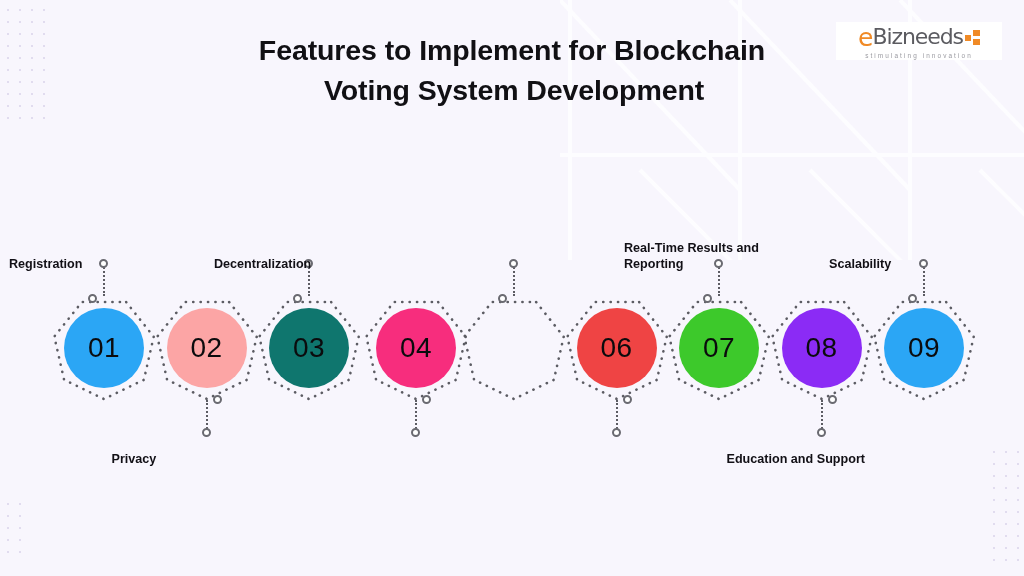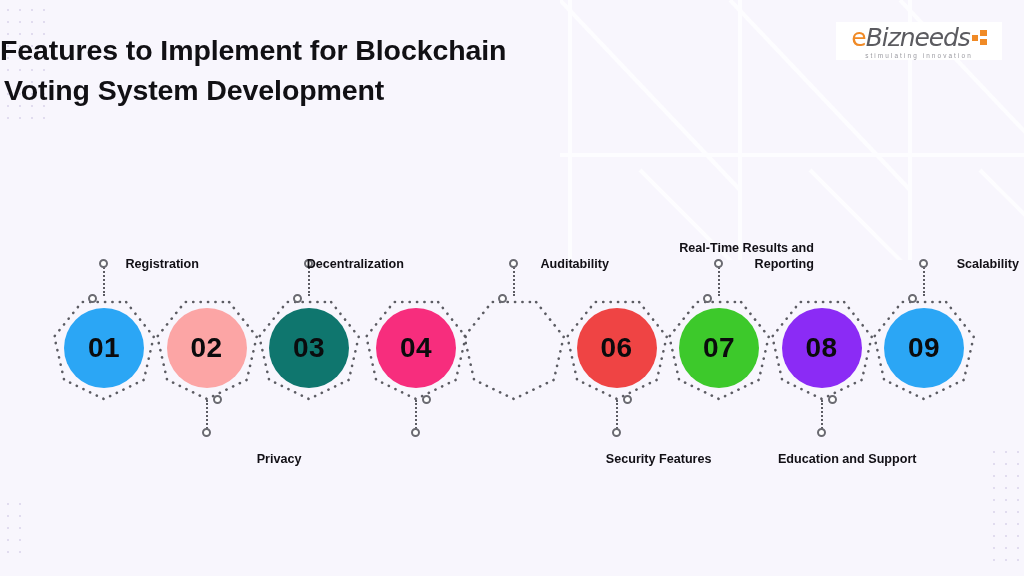--- a/index.html
+++ b/index.html
@@ -49,21 +49,21 @@
   .dotgrid.tl { left: 2px;   top: 4px;    width: 46px; height: 122px; }
   .dotgrid.bl { left: 2px;   top: 498px;  width: 28px; height: 60px; }
   .dotgrid.br { left: 988px; top: 446px;  width: 36px; height: 122px; }
 
   
   .title-wrap {
     position: absolute;
     left: 0;
     top: 30px;
     width: 1024px;
-    text-align: left;
+    text-align: center;
     pointer-events: none;
   }
   .title-line {
     display: block;
     font-size: 28.5px;
     font-weight: bold;
     color: #111014;
     letter-spacing: -0.1px;
     line-height: 40px;
   }
@@ -90,25 +90,24 @@
   }
   .logo-e {
     font-family: "DejaVu Sans", sans-serif;
     font-size: 25px;
     color: #f08a26;
     line-height: 1;
     letter-spacing: -1px;
   }
   .logo-word {
     font-family: "DejaVu Sans", sans-serif;
-    font-size: 25px;
+    font-size: 22px;
     color: #5b5b60;
     line-height: 1;
     letter-spacing: -1.1px;
-    font-style: italic;
   }
   .logo-mark {
     position: relative;
     width: 15px;
     height: 15px;
     margin-left: 2px;
   }
   .logo-mark i {
     position: absolute;
     background: #f08a26;
@@ -145,21 +144,21 @@
     left: 16px;
     top: 16px;
     width: 80px;
     height: 80px;
     border-radius: 50%;
     display: flex;
     align-items: center;
     justify-content: center;
     color: #0b0b0d;
     font-size: 28px;
-    font-weight: 700;
+    font-weight: 400;
     font-family: "Liberation Sans", sans-serif;
     letter-spacing: 0.5px;
   }
 
   
   .stem {
     position: absolute;
     width: 2px;
     left: 55px;
     border-left: 2.2px dotted #5c5c63;
@@ -178,21 +177,21 @@
   }
   .ring.tip-up   { left: 51px; top: -33px; }
   .ring.tip-down { left: 51px; top: 136px; }
   .ring.hub-up   { left: 40px; top: 2px; }
   .ring.hub-down { left: 62px; top: 103px; }
 
   
   .label {
     position: absolute;
     width: 190px;
-    text-align: right;
+    text-align: left;
     font-size: 12.6px;
     font-weight: bold;
     color: #121016;
     line-height: 15.5px;
     left: -39px;
   }
   .label.above { bottom: 132px; }
   .label.below { top: 160px; }
 </style>
 </head>
@@ -279,31 +278,29 @@
         <div class="ring hub-down"></div>
         <div class="circle" style="background: rgb(247, 45, 125);">04</div>
       </div>
       <div class="node" style="left: 458px;">
         <svg class="poly-svg" viewBox="0 0 112 112" xmlns="http://www.w3.org/2000/svg">
           <polygon points="78.18,10.08 105.73,44.71 95.84,87.85 55.94,107.00 16.09,87.75 6.29,44.59 33.93,10.02" fill="none" stroke="#5c5c63" stroke-width="2.6" stroke-linecap="round" stroke-dasharray="0.2 7.2"></polygon>
         </svg>
         <div class="stem up"></div>
         <div class="ring tip-up"></div>
         <div class="ring hub-up"></div>
-        <div class="label above">Auditability</div>
       </div>
       <div class="node" style="left: 560.5px;">
         <svg class="poly-svg" viewBox="0 0 112 112" xmlns="http://www.w3.org/2000/svg">
           <polygon points="78.18,10.08 105.73,44.71 95.84,87.85 55.94,107.00 16.09,87.75 6.29,44.59 33.93,10.02" fill="none" stroke="#5c5c63" stroke-width="2.6" stroke-linecap="round" stroke-dasharray="0.2 7.2"></polygon>
         </svg>
         <div class="stem down"></div>
         <div class="ring tip-down"></div>
         <div class="ring hub-down"></div>
         <div class="circle" style="background: #ef4444;">06</div>
-        <div class="label below">Security Features</div>
       </div>
       <div class="node" style="left: 663px;">
         <svg class="poly-svg" viewBox="0 0 112 112" xmlns="http://www.w3.org/2000/svg">
           <polygon points="78.18,10.08 105.73,44.71 95.84,87.85 55.94,107.00 16.09,87.75 6.29,44.59 33.93,10.02" fill="none" stroke="#5c5c63" stroke-width="2.6" stroke-linecap="round" stroke-dasharray="0.2 7.2"></polygon>
         </svg>
         <div class="stem up"></div>
         <div class="ring tip-up"></div>
         <div class="ring hub-up"></div>
         <div class="circle" style="background: rgb(61, 201, 43);">07</div>
         <div class="label above">Real-Time Results and Reporting</div>

